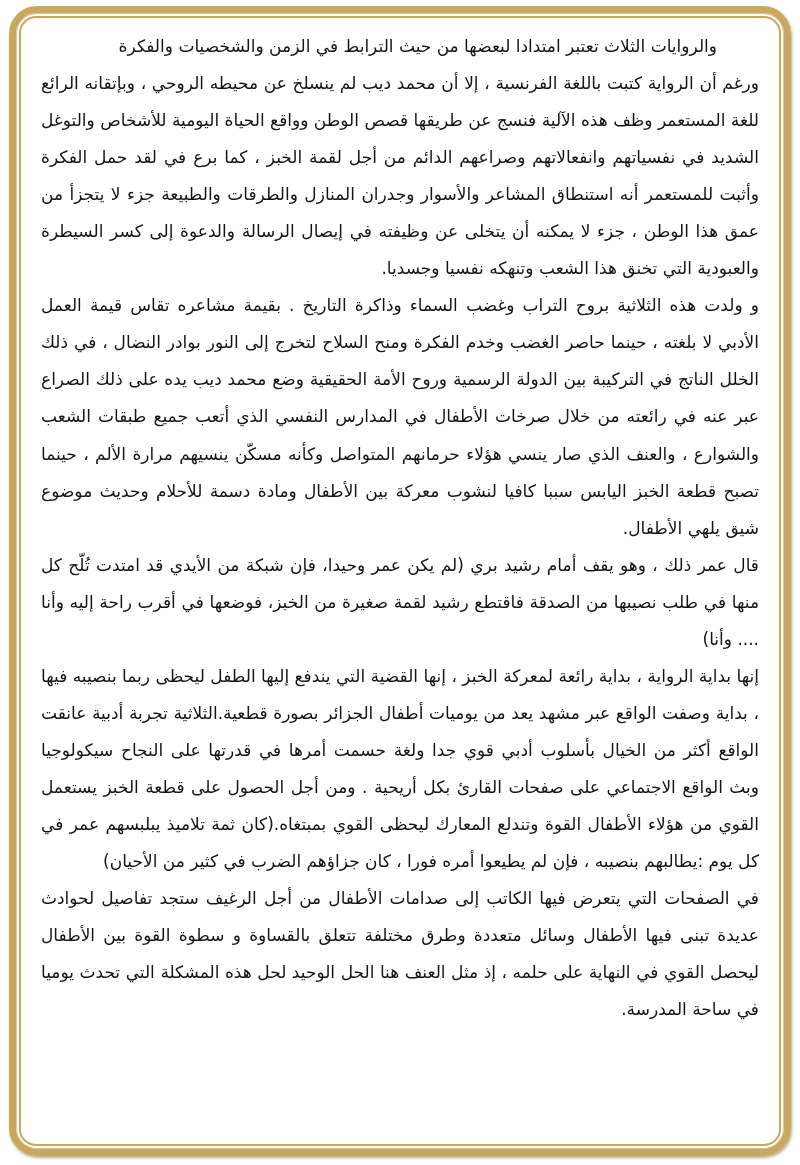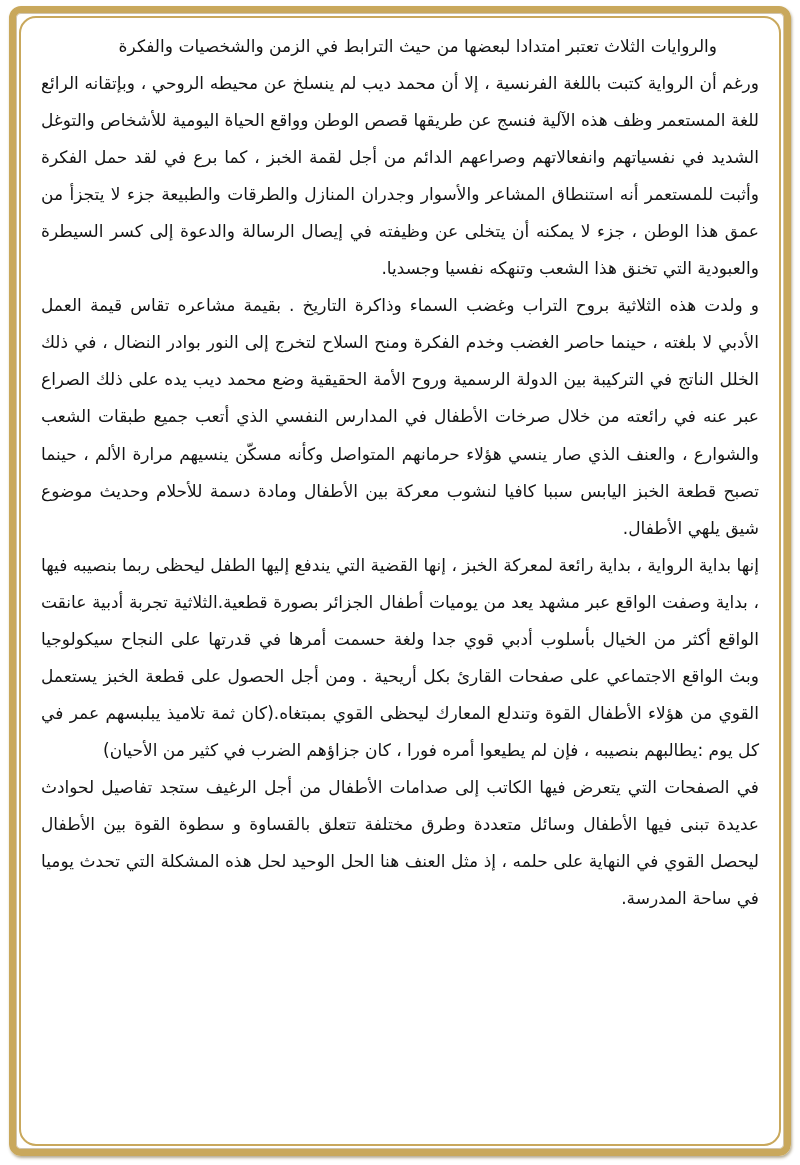--- a/index.html
+++ b/index.html
@@ -11,21 +11,21 @@
     width:800px;height:1165px;
     background:var(--paper);
     font-family:"DejaVu Sans",sans-serif;
     position:relative;
     overflow:hidden;
   }
   .frame-outer{
     position:absolute;
     top:6px;left:9px;right:9px;bottom:9px;
     border:7px solid var(--gold);
-    border-radius:12px;
+    border-radius:28px;
     box-shadow:1px 2px 3px rgba(90,70,20,0.45), inset 0 0 0 1px rgba(120,90,30,0.35);
     box-sizing:border-box;
   }
   .frame-inner{
     position:absolute;
     top:3px;left:3px;right:3px;bottom:3px;
     border:2px solid var(--gold);
     border-radius:17px;
     box-sizing:border-box;
     padding:10px 20px 8px 20px;
@@ -46,17 +46,18 @@
 </style>
 </head>
 <body>
 
 <div class="frame-outer">
   <div class="frame-inner">
     <div class="doc">
       <p class="first">والروايات الثلاث تعتبر  امتدادا لبعضها من حيث الترابط في الزمن والشخصيات والفكرة</p>
       <p>ورغم أن الرواية كتبت باللغة الفرنسية ، إلا أن محمد ديب  لم ينسلخ عن محيطه الروحي ، وبإتقانه الرائع للغة المستعمر وظف هذه الآلية فنسج عن طريقها قصص الوطن وواقع الحياة اليومية للأشخاص والتوغل الشديد في  نفسياتهم وانفعالاتهم وصراعهم الدائم من أجل لقمة الخبز ، كما برع في لقد حمل الفكرة وأثبت للمستعمر  أنه  استنطاق المشاعر والأسوار وجدران المنازل والطرقات والطبيعة جزء لا يتجزأ من عمق هذا الوطن ، جزء لا يمكنه أن يتخلى عن وظيفته في إيصال الرسالة والدعوة إلى كسر السيطرة والعبودية التي تخنق هذا الشعب وتنهكه نفسيا وجسديا.</p>
       <p>و ولدت هذه الثلاثية بروح التراب وغضب السماء وذاكرة التاريخ . بقيمة مشاعره تقاس قيمة العمل الأدبي لا بلغته ، حينما حاصر الغضب وخدم الفكرة ومنح السلاح لتخرج إلى النور بوادر النضال ، في ذلك الخلل الناتج في التركيبة بين الدولة الرسمية وروح الأمة الحقيقية وضع محمد ديب يده على ذلك الصراع عبر عنه في رائعته من  خلال صرخات الأطفال في المدارس  النفسي الذي أتعب جميع طبقات الشعب والشوارع ، والعنف الذي صار ينسي هؤلاء حرمانهم المتواصل وكأنه مسكّن ينسيهم مرارة الألم ، حينما تصبح قطعة الخبز اليابس سببا كافيا لنشوب معركة بين الأطفال ومادة دسمة للأحلام وحديث موضوع شيق يلهي الأطفال.</p>
+      <p>قال عمر ذلك ، وهو يقف أمام رشيد بري (لم يكن عمر وحيدا، فإن شبكة من الأيدي قد امتدت تُلّح كل منها في طلب نصيبها من الصدقة فاقتطع رشيد لقمة صغيرة من الخبز، فوضعها في أقرب راحة إليه وأنا .... وأنا)</p>
       <p>إنها بداية الرواية ، بداية رائعة لمعركة الخبز ، إنها القضية التي يندفع إليها الطفل ليحظى ربما بنصيبه فيها ، بداية وصفت الواقع عبر مشهد يعد من يوميات أطفال الجزائر بصورة قطعية.الثلاثية تجربة أدبية عانقت الواقع أكثر من الخيال بأسلوب أدبي قوي جدا ولغة حسمت أمرها في قدرتها  على النجاح سيكولوجيا وبث الواقع الاجتماعي على صفحات  القارئ بكل أريحية . ومن أجل الحصول على قطعة الخبز يستعمل القوي من هؤلاء الأطفال القوة وتندلع المعارك ليحظى القوي بمبتغاه.(كان ثمة تلاميذ يبلبسهم عمر في كل يوم :يطالبهم بنصيبه ، فإن لم يطيعوا أمره فورا ، كان جزاؤهم الضرب في كثير من الأحيان)</p>
       <p>في الصفحات التي يتعرض فيها الكاتب إلى صدامات الأطفال من أجل الرغيف ستجد تفاصيل لحوادث عديدة تبنى فيها الأطفال وسائل متعددة وطرق مختلفة تتعلق بالقساوة و سطوة القوة بين الأطفال ليحصل القوي في النهاية على حلمه ، إذ مثل العنف هنا الحل الوحيد لحل هذه المشكلة التي تحدث يوميا في ساحة المدرسة.</p>
     </div>
   </div>
 </div>
 
 </body></html>

